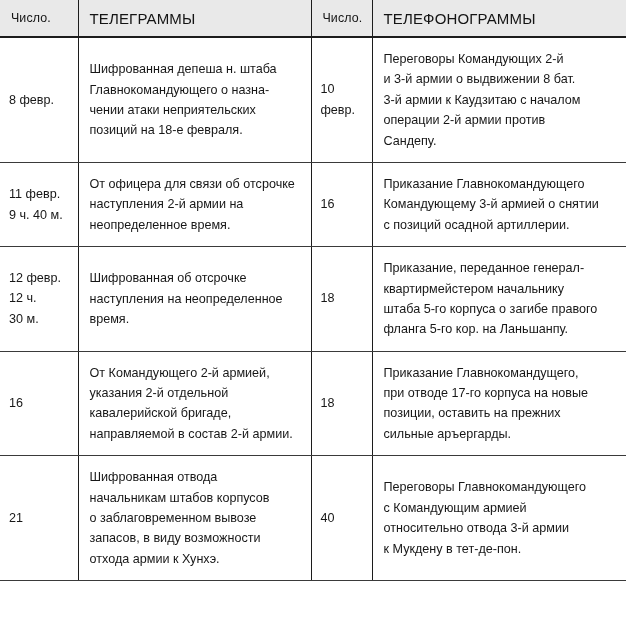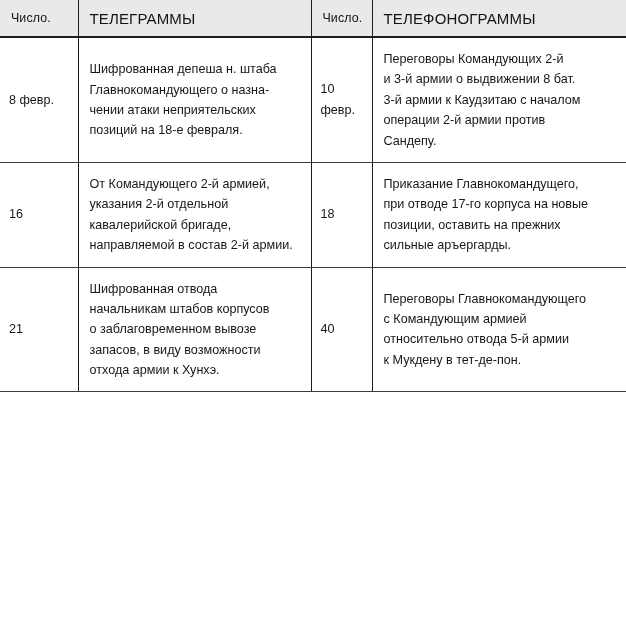--- a/index.html
+++ b/index.html
@@ -139,20 +139,44 @@
 позиций на 18-е февраля.</td>
         <td class="date-cell">10
 февр.</td>
         <td class="text-cell last">Переговоры Командующих 2-й
 и 3-й армии о выдвижении 8 бат.
 3-й армии к Каудзитаю с началом
 операции 2-й армии против
 Сандепу.</td>
       </tr>
       <tr>
+        <td class="date-cell">11 февр.
+9 ч. 40 м.</td>
+        <td class="text-cell">От офицера для связи об отсрочке
+наступления 2-й армии на
+неопределенное время.</td>
+        <td class="date-cell">16</td>
+        <td class="text-cell last">Приказание Главнокомандующего
+Командующему 3-й армией о снятии
+с позиций осадной артиллерии.</td>
+      </tr>
+      <tr>
+        <td class="date-cell">12 февр.
+12 ч.
+30 м.</td>
+        <td class="text-cell">Шифрованная об отсрочке
+наступления на неопределенное
+время.</td>
+        <td class="date-cell">18</td>
+        <td class="text-cell last">Приказание, переданное генерал-
+квартирмейстером начальнику
+штаба 5-го корпуса о загибе правого
+фланга 5-го кор. на Ланьшанпу.</td>
+      </tr>
+      <tr>
         <td class="date-cell">16</td>
         <td class="text-cell">От Командующего 2-й армией,
 указания 2-й отдельной
 кавалерийской бригаде,
 направляемой в состав 2-й армии.</td>
         <td class="date-cell">18</td>
         <td class="text-cell last">Приказание Главнокомандущего,
 при отводе 17-го корпуса на новые
 позиции, оставить на прежних
 сильные аръергарды.</td>
@@ -160,18 +184,18 @@
       <tr>
         <td class="date-cell">21</td>
         <td class="text-cell">Шифрованная отвода
 начальникам штабов корпусов
 о заблаговременном вывозе
 запасов, в виду возможности
 отхода армии к Хунхэ.</td>
         <td class="date-cell">40</td>
         <td class="text-cell last">Переговоры Главнокомандующего
 с Командующим армией
-относительно отвода 5-й армии
+относительно отвода 3-й армии
 к Мукдену в тет-де-пон.</td>
       </tr>
     </tbody>
   </table>
 </div>
 
 </body></html>

